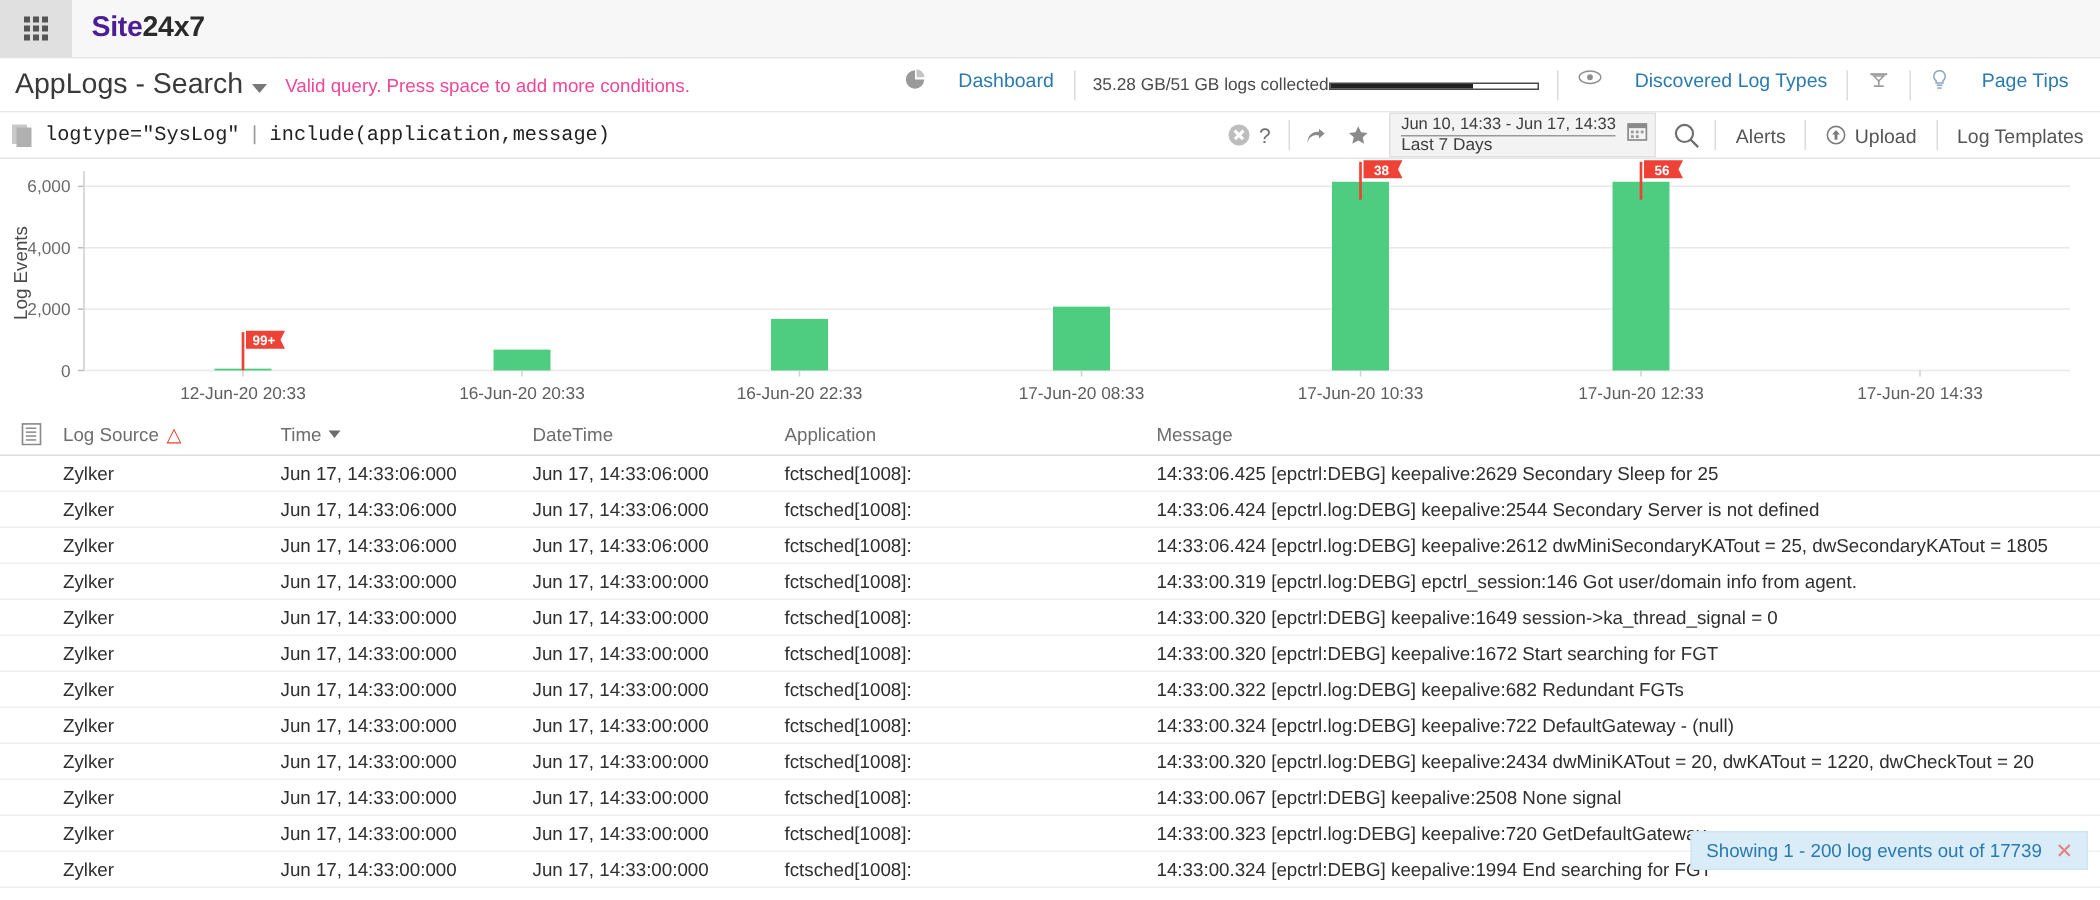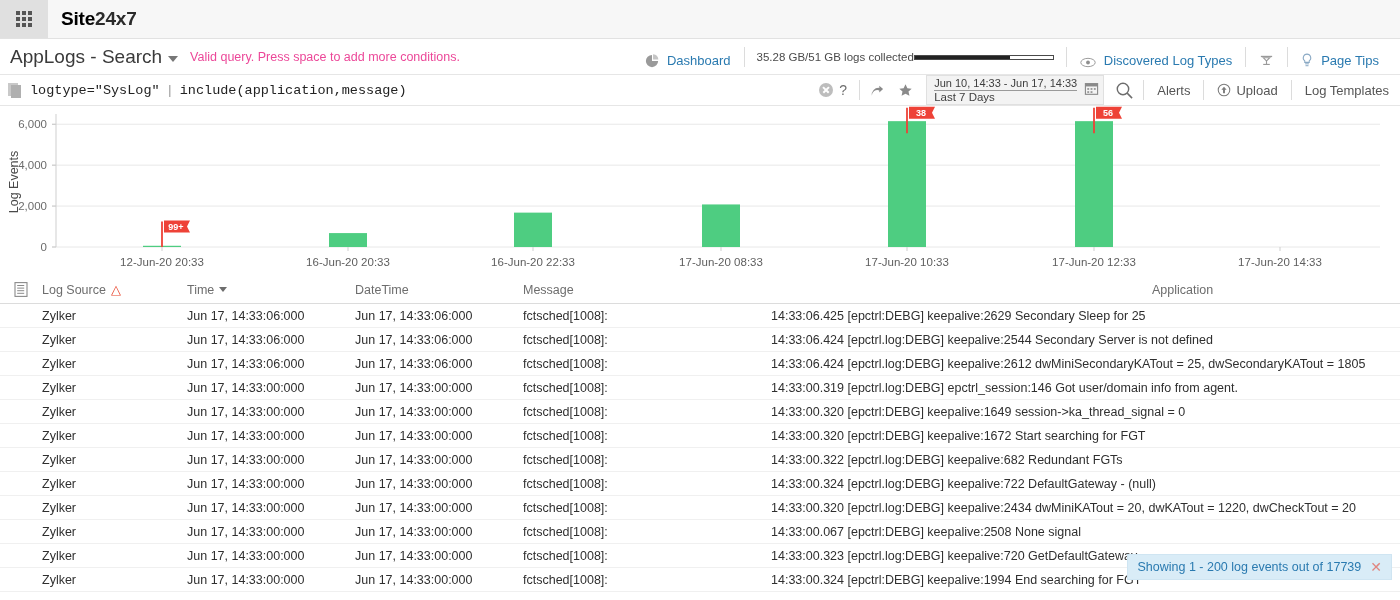--- a/index.html
+++ b/index.html
@@ -26,21 +26,21 @@
     cursor: pointer;
   }
   .grid-dots { display: grid; grid-template-columns: repeat(3,4px); grid-gap: 2px; }
   .grid-dots i { width: 4px; height: 4px; background: #555; display: block; }
   .logo {
     display: flex; align-items: center;
     padding-left: 13px;
     font-size: 19px; font-weight: bold;
     letter-spacing: -0.2px;
   }
-  .logo .lg-site { color: #000000; }
+  .logo .lg-site { color: #4c1d95; }
   .logo .lg-num { color: #2b2b2b; }
 
   
   .titlerow {
     height: 36px;
     display: flex; align-items: center;
     border-bottom: 1px solid #e6e6e6;
     padding: 0 8px 0 10px;
     background:#fff;
   }
@@ -48,21 +48,21 @@
     font-size: 19px; color: #3a3a3a; font-weight: normal;
     display:flex; align-items:center; gap:6px;
   }
   .caret-dn {
     width:0;height:0;border-left:5px solid transparent;border-right:5px solid transparent;
     border-top:6px solid #777; display:inline-block; margin-top:4px; cursor:pointer;
   }
   .validmsg { color:#ec4899; font-size:12.5px; margin-left:12px;text-align:right; }
 
   .title-right { margin-left:auto; display:flex; align-items:center; gap:0; height:100%; }
-  .tr-item { display:flex; align-items:flex-end; gap:8px; padding:0 13px; height:22px; font-size:13px; color:#2a7ab0; cursor:pointer; }
+  .tr-item { display:flex; align-items:flex-start; gap:22px; padding:0 13px; height:22px; font-size:13px; color:#2a7ab0; cursor:pointer; }
   .tr-sep { width:1px; height:20px; background:#dcdcdc; }
   .quota { padding:0 12px; display:flex; align-items:center; justify-content:center; }
   .quota-txt { font-size:11.5px; color:#4a4a4a; white-space:nowrap; }
   .quota-bar { width:140px; height:5px; background:#ffffff; border:1px solid #4a4a4a; margin-top:2px; }
   .quota-fill { height:100%; background:#222; }
 
   
   .queryrow {
     height: 31px;
     display:flex; align-items:center;
@@ -328,25 +328,25 @@
       <span>Log Source</span>
       <span class="warn-tri">△</span>
     </div>
     <div class="th c-time">
       <span>Time</span>
       <span class="sort-caret"></span>
     </div>
     <div class="th c-dt">
       <span>DateTime</span>
     </div>
+    <div class="th c-app">
+      <span>Application</span>
+    </div>
     <div class="th c-msg">
       <span>Message</span>
-    </div>
-    <div class="th c-app">
-      <span>Application</span>
     </div>
   </div>
 
   <div class="tbl-body" id="tbl-body">
       <div class="trow">
         <div class="th-icon"></div>
         <div class="c-src">Zylker</div>
         <div class="c-time">Jun 17, 14:33:06:000</div>
         <div class="c-dt">Jun 17, 14:33:06:000</div>
         <div class="c-app">fctsched[1008]:</div>

